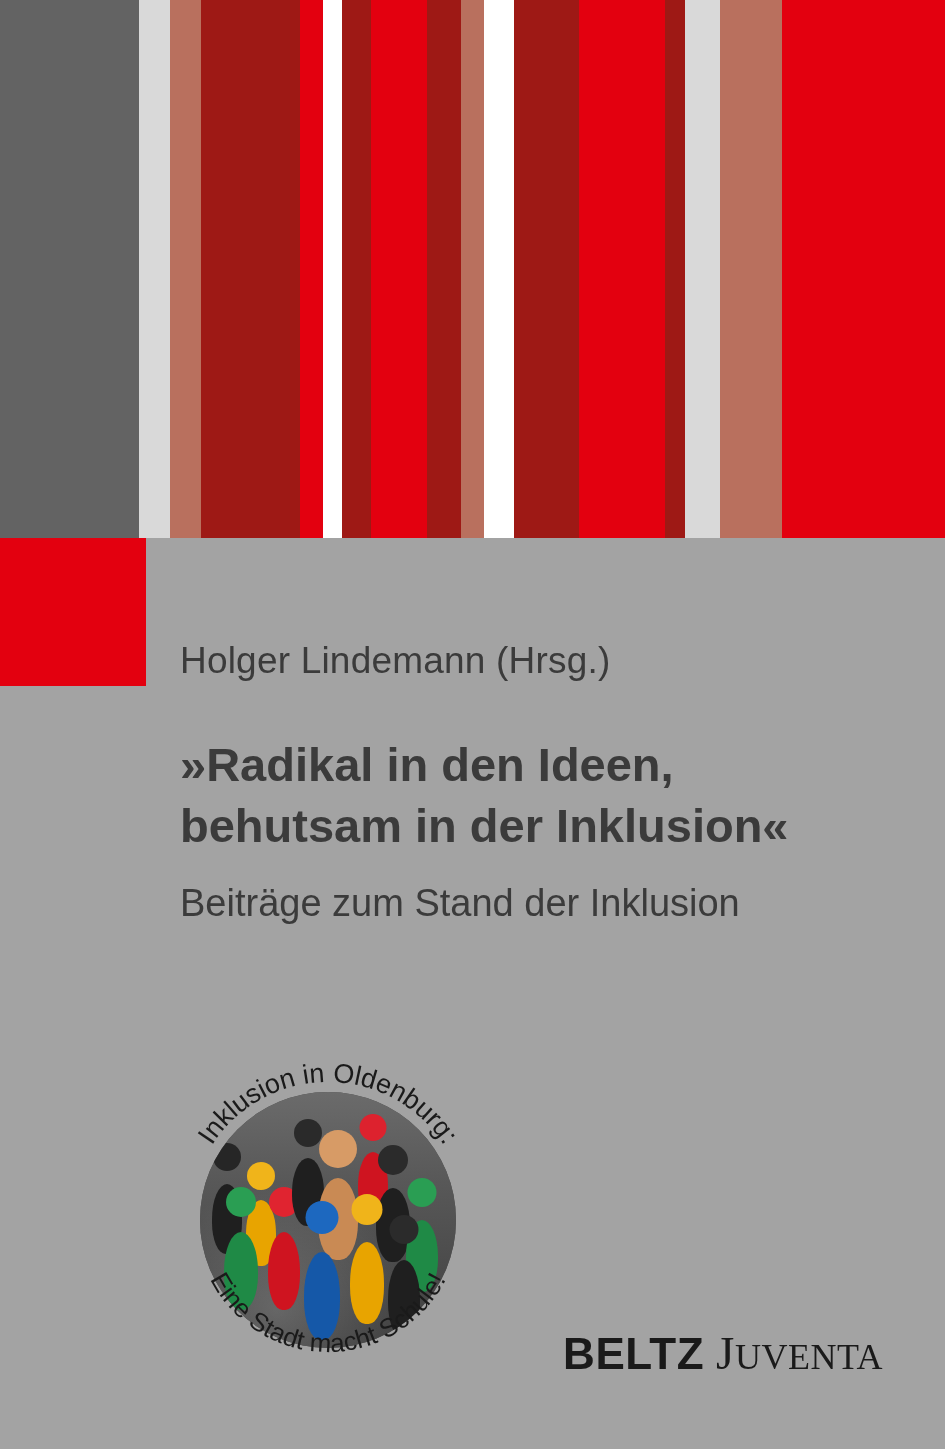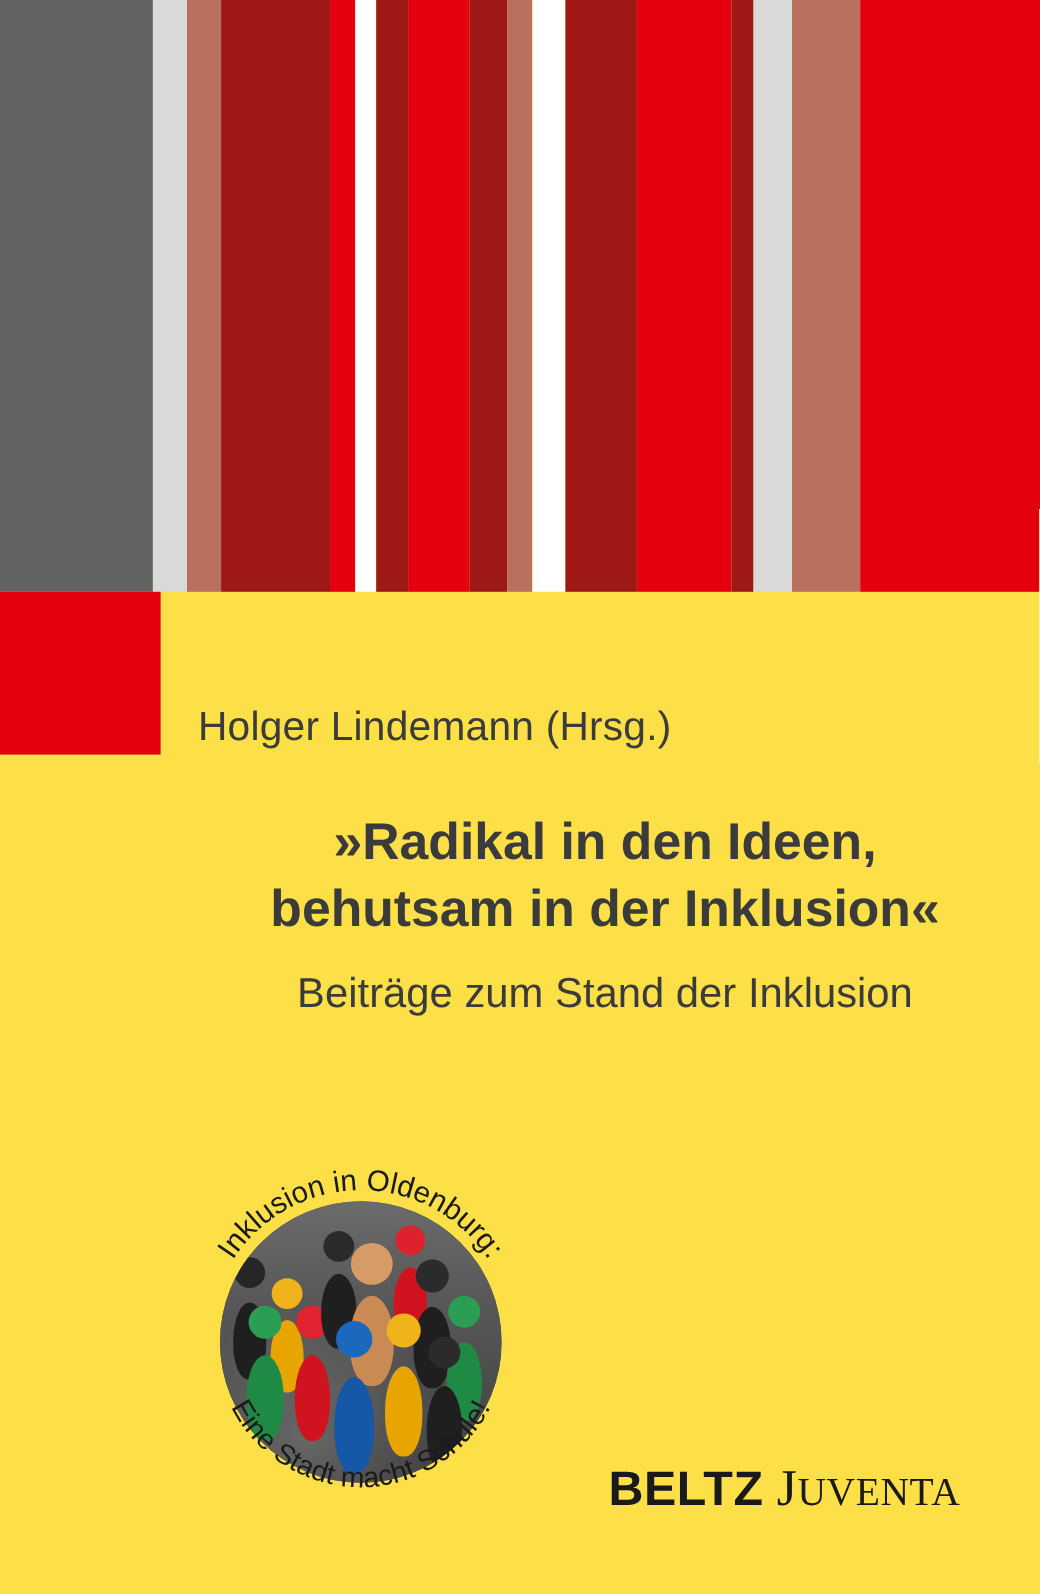--- a/index.html
+++ b/index.html
@@ -7,21 +7,21 @@
     padding: 0;
     background: #ffffff;
   }
   body {
     font-family: "Liberation Sans", sans-serif;
   }
   .cover {
     position: relative;
     width: 945px;
     height: 1449px;
-    background: #fde047;
+    background: #a3a3a3;
     overflow: hidden;
   }
 
   
   .band {
     position: absolute;
     left: 0;
     top: 0;
     width: 945px;
     height: 538px;
@@ -59,29 +59,27 @@
   .title {
     font-size: 47px;
     font-weight: bold;
     color: #3b3b3b;
     line-height: 1.30;
     margin: 0 0 22px 0;
   }
   .title .line {
     display: block;
     white-space: pre;
-    text-align: center;
   }
   .subtitle {
     font-size: 38px;
     color: #3b3b3b;
     line-height: 1.33;
     margin: 0;
     font-weight: 400;
-    text-align: center;
   }
   .subtitle .line {
     display: block;
     white-space: pre;
   }
 
   
   .badge {
     position: absolute;
     left: 168px;
@@ -119,21 +117,21 @@
     position: absolute;
     left: 50%;
     transform: translateX(-50%);
     top: -58%;
     border-radius: 50%;
   }
 
   
   .logo {
     position: absolute;
-    right: 72px;
+    right: 62px;
     top: 1326px;
     font-family: "Liberation Serif", serif;
     color: #1a1a1a;
     white-space: nowrap;
   }
   .logo .beltz {
     font-family: "Liberation Sans", sans-serif;
     font-weight: bold;
     font-size: 44px;
     letter-spacing: 0.5px;

